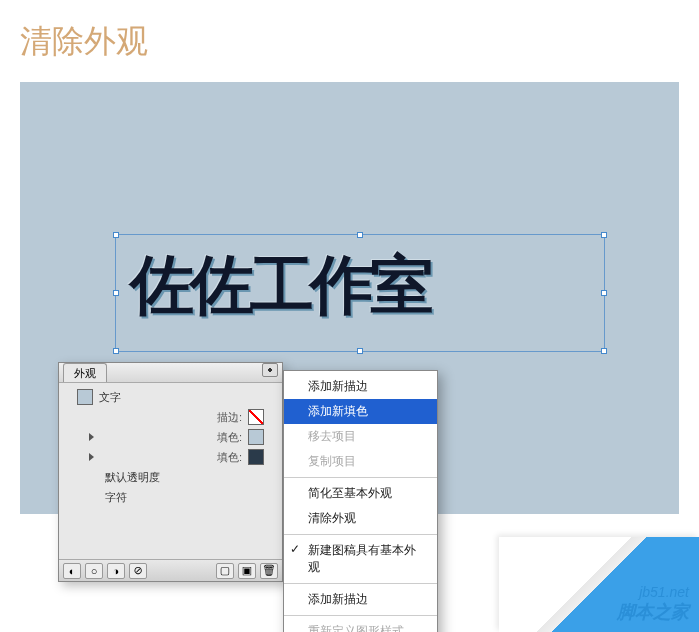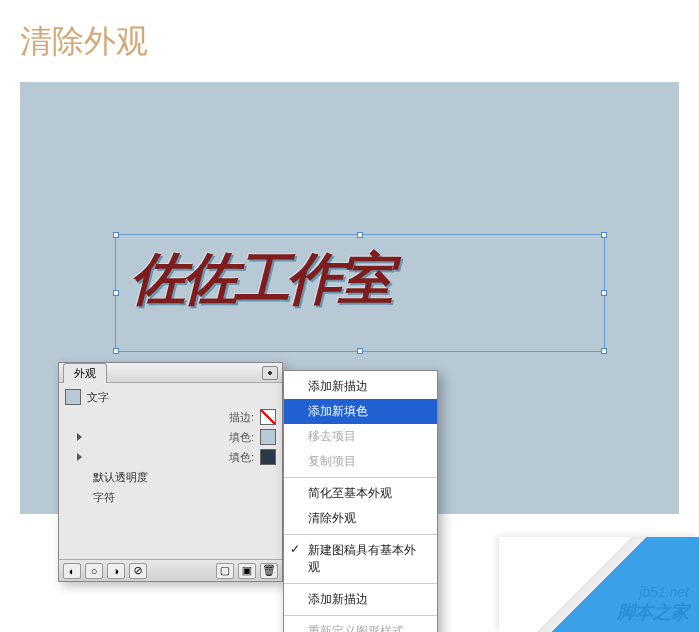--- a/index.html
+++ b/index.html
@@ -13,28 +13,28 @@
 .sel-handle { position: absolute; width: 6px; height: 6px; background: #fff; border: 1px solid #4488cc; }
 .sh-tl { top: -3px; left: -3px; }
 .sh-tm { top: -3px; left: 50%; margin-left: -3px; }
 .sh-tr { top: -3px; right: -3px; }
 .sh-ml { top: 50%; left: -3px; margin-top: -3px; }
 .sh-mr { top: 50%; right: -3px; margin-top: -3px; }
 .sh-bl { bottom: -3px; left: -3px; }
 .sh-bm { bottom: -3px; left: 50%; margin-left: -3px; }
 .sh-br { bottom: -3px; right: -3px; }
 
-.artwork-text { position: absolute; top: 160px; left: 110px; font-size: 56px; font-weight: bold; font-style: italic; color: #7f1d1d; text-shadow: 2px 2px 0 #6a96b0, -1px -1px 0 #d0dde6; letter-spacing: -4px; }
+.artwork-text { position: absolute; top: 160px; left: 110px; font-size: 64px; font-weight: bold; color: #0f172a; text-shadow: 2px 2px 0 #6a96b0, -1px -1px 0 #d0dde6; letter-spacing: -4px; }
 
 .panel { position: absolute; top: 362px; left: 58px; width: 225px; background: #e8e8e8; border: 1px solid #888; font-size: 11px; box-shadow: 4px 4px 10px rgba(0,0,0,0.25); }
-.panel-header { display: flex; align-items: center; background: linear-gradient(#f0f0f0,#d8d8d8); border-bottom: 1px solid #aaa; height: 20px; padding: 0 4px; }
+.panel-header { display: flex; background: linear-gradient(#f0f0f0,#d8d8d8); border-bottom: 1px solid #aaa; height: 20px; padding: 0 4px; }
 .panel-tab { background: #e8e8e8; border: 1px solid #999; border-bottom: none; padding: 2px 10px; font-size: 11px; border-radius: 3px 3px 0 0; }
 .panel-menu-btn { margin-left: auto; width: 16px; height: 14px; background: radial-gradient(circle,#333 2px,#e0e0e0 2px); border: 1px solid #888; border-radius: 2px; }
 
-.panel-body { background: #e8e8e8; padding: 4px 0; }
+.panel-body { background: #e8e8e8; padding: 4px 12px; }
 .panel-row { display: flex; align-items: center; height: 20px; padding: 0 6px; gap: 6px; font-size: 11px; color: #333; }
 .panel-row.indent { padding-left: 34px; }
 .tri { width: 0; height: 0; border-top: 4px solid transparent; border-bottom: 4px solid transparent; border-left: 5px solid #555; }
 .swatch { width: 16px; height: 16px; border: 1px solid #666; }
 .sw-blue { background: #b8c9d6; }
 .sw-none { background: linear-gradient(to top right, #fff 45%, #f00 45%, #f00 55%, #fff 55%); }
 .sw-dark { background: #2a3a4a; }
 .label-right { margin-left: auto; color: #555; }
 .panel-row.double { padding-left: 18px; }
 

